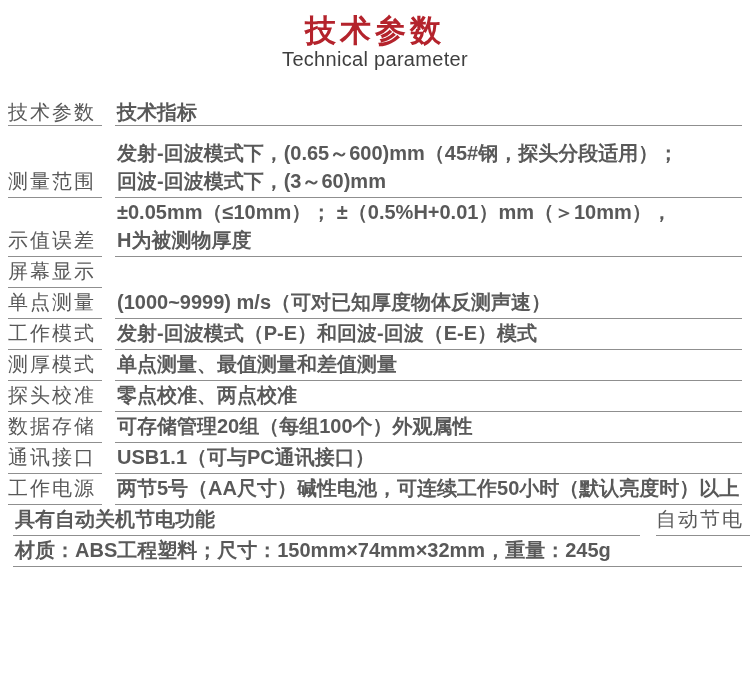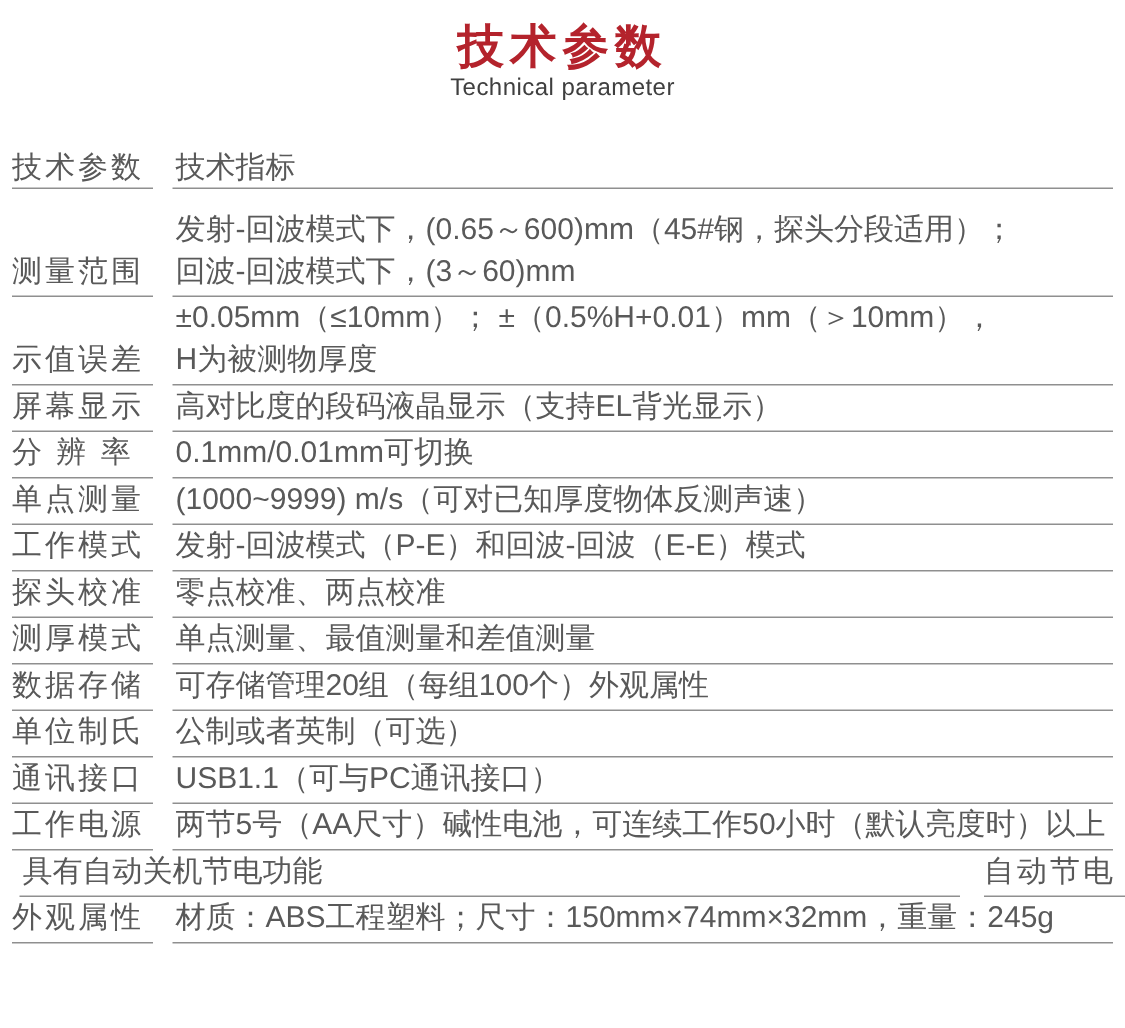--- a/index.html
+++ b/index.html
@@ -16,21 +16,21 @@
     margin-top: 14px;
     text-align: center;
     font-size: 31px;
     line-height: 34px;
     font-weight: bold;
     letter-spacing: 4px;
     color: #b4232c;
   }
   .page-subtitle {
     text-align: center;
-    font-size: 16px;
+    font-size: 20px;
     line-height: 22px;
     color: #3f3f3f;
     letter-spacing: 0.3px;
   }
   .spec-table {
     margin-top: 30px;
   }
   .row {
     display: flex;
     align-items: flex-end;
@@ -46,20 +46,21 @@
     margin-left: 8px;
     letter-spacing: 2px;
     white-space: nowrap;
     flex: none;
   }
   .cell.value {
     flex: 1;
     margin-left: 13px;
     margin-right: 8px;
     padding-left: 2px;
+    font-weight: bold;
   }
   .header-row .cell {
     line-height: 24px;
     padding-bottom: 1px;
   }
   
   .spec-table .row:nth-child(2) .cell.value {
     padding-top: 13px;
   }
   .value-line { white-space: nowrap; }
@@ -89,73 +90,58 @@
     <div class="cell label">示值误差</div>
     <div class="cell value">
         <div class="value-line">±0.05mm（≤10mm）； ±（0.5%H+0.01）mm（＞10mm），</div>
         <div class="value-line">H为被测物厚度</div>
       </div>
   </div>
 
 
   <div class="row">
     <div class="cell label">屏幕显示</div>
-    <div class="cell value">
-        <div class="value-line">高对比度的段码液晶显示（支持EL背光显示）</div>
-      </div>
   </div>
 
-  <div class="row">
-    <div class="cell label">分 辨 率</div>
-    <div class="cell value">
-        <div class="value-line">0.1mm/0.01mm可切换</div>
-      </div>
-  </div>
 
   <div class="row">
     <div class="cell label">单点测量</div>
     <div class="cell value">
         <div class="value-line">(1000~9999) m/s（可对已知厚度物体反测声速）</div>
       </div>
   </div>
 
   <div class="row">
     <div class="cell label">工作模式</div>
     <div class="cell value">
         <div class="value-line">发射-回波模式（P-E）和回波-回波（E-E）模式</div>
       </div>
   </div>
 
   <div class="row">
-    <div class="cell label">探头校准</div>
+    <div class="cell label">测厚模式</div>
     <div class="cell value">
-        <div class="value-line">零点校准、两点校准</div>
+        <div class="value-line">单点测量、最值测量和差值测量</div>
       </div>
   </div>
 
   <div class="row">
-    <div class="cell label">测厚模式</div>
+    <div class="cell label">探头校准</div>
     <div class="cell value">
-        <div class="value-line">单点测量、最值测量和差值测量</div>
+        <div class="value-line">零点校准、两点校准</div>
       </div>
   </div>
 
   <div class="row">
     <div class="cell label">数据存储</div>
     <div class="cell value">
         <div class="value-line">可存储管理20组（每组100个）外观属性</div>
       </div>
   </div>
 
-  <div class="row">
-    <div class="cell label">单位制氏</div>
-    <div class="cell value">
-        <div class="value-line">公制或者英制（可选）</div>
-      </div>
-  </div>
 
   <div class="row">
     <div class="cell label">通讯接口</div>
     <div class="cell value">
         <div class="value-line">USB1.1（可与PC通讯接口）</div>
       </div>
   </div>
 
   <div class="row">
     <div class="cell label">工作电源</div>
@@ -165,18 +151,17 @@
   </div>
 
   <div class="row">
     <div class="cell value">
         <div class="value-line">具有自动关机节电功能</div>
       </div>
     <div class="cell label">自动节电</div>
   </div>
 
   <div class="row">
-    <div class="cell label">外观属性</div>
     <div class="cell value">
         <div class="value-line">材质：ABS工程塑料；尺寸：150mm×74mm×32mm，重量：245g</div>
       </div>
   </div>
 </div>
 
 </body></html>

